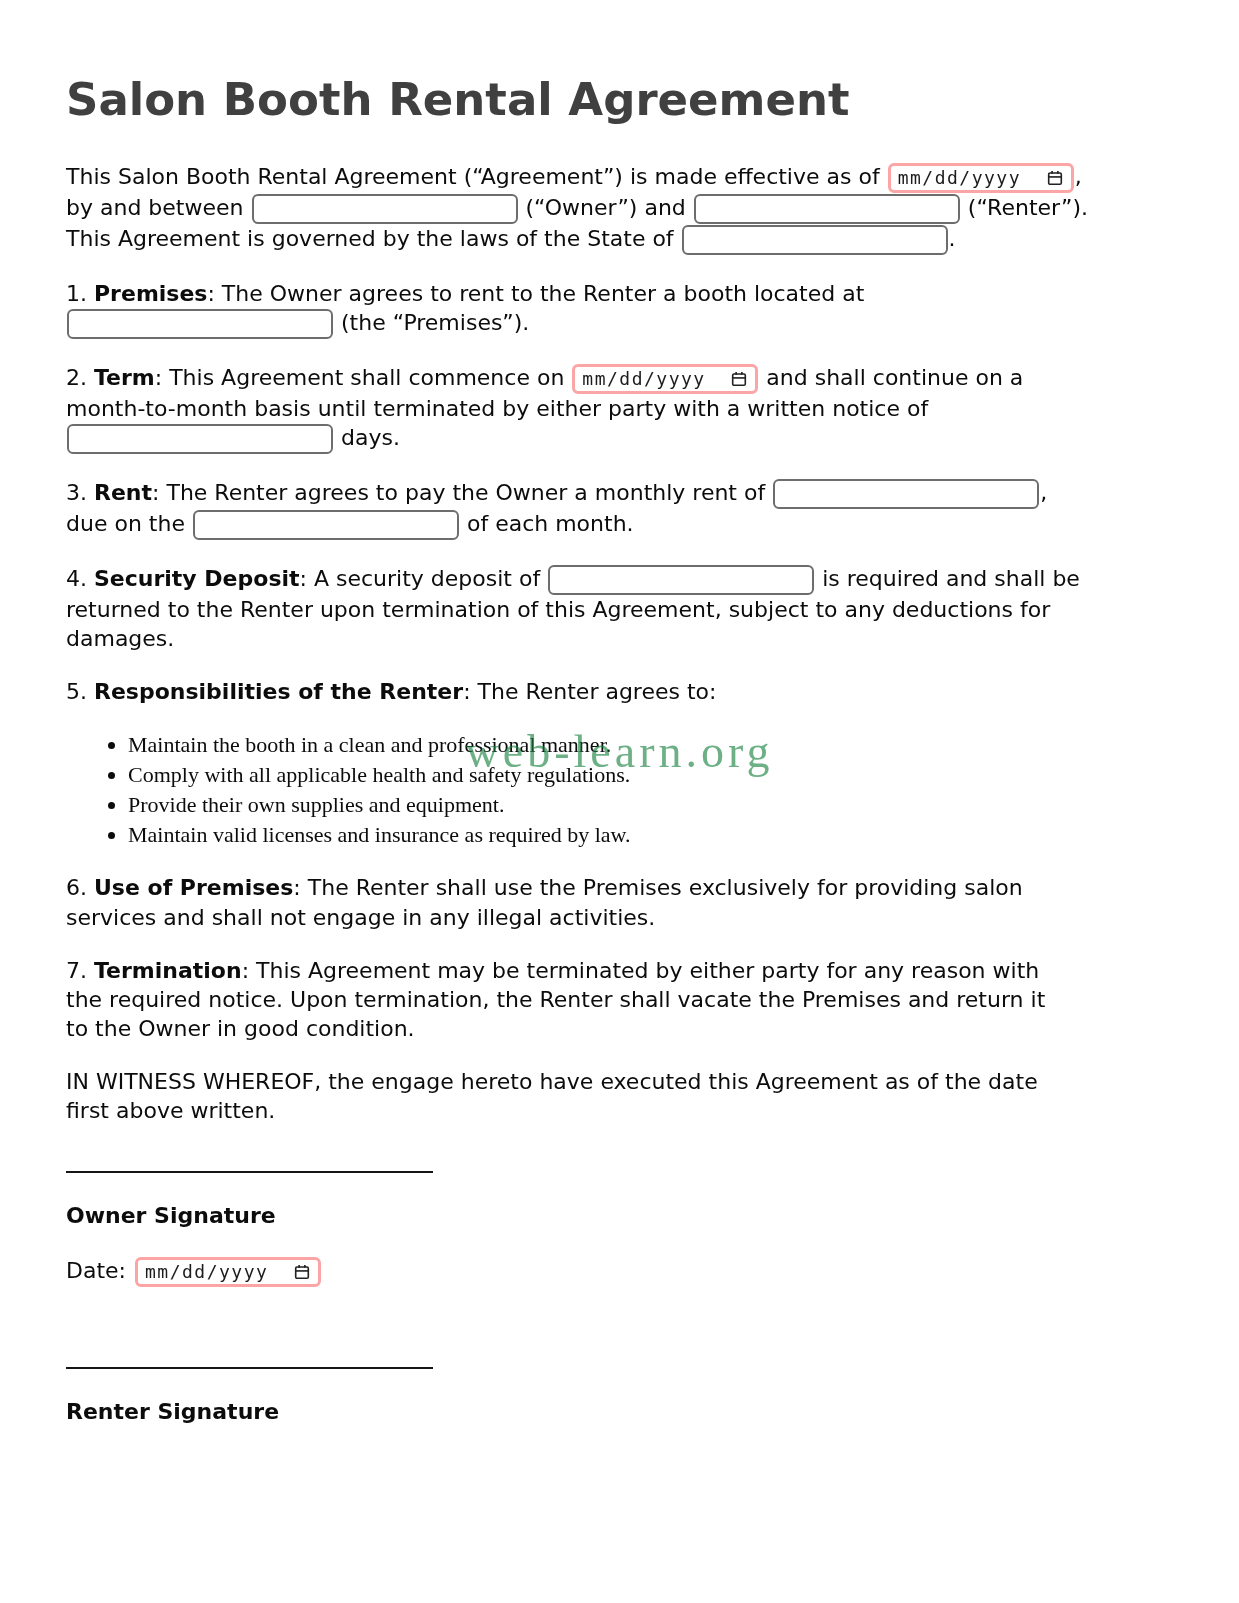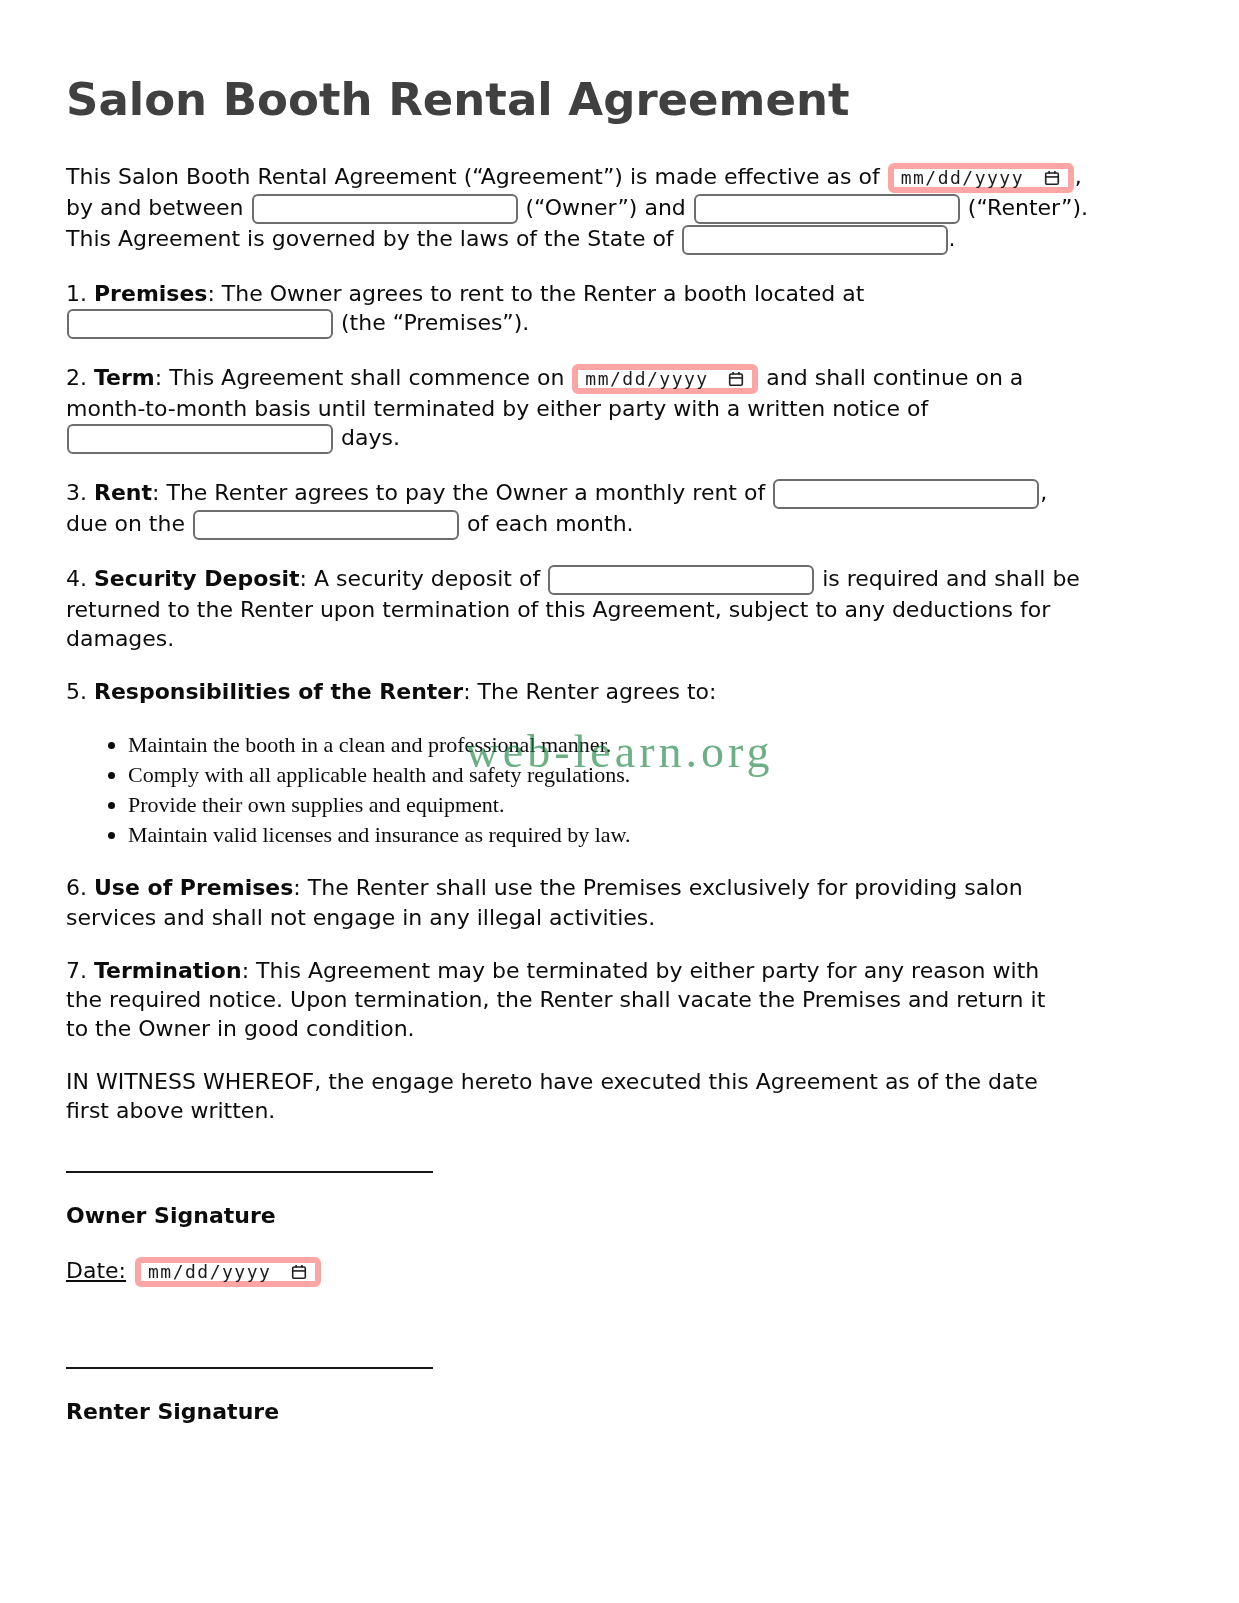--- a/index.html
+++ b/index.html
@@ -22,36 +22,36 @@
   strong{font-weight:bold;}
   .ti{
     width:266px;height:30px;box-sizing:border-box;
     border:2px solid #6d6d6d;border-radius:6px;background:#fff;
     vertical-align:middle;margin:0 1px;padding:0 8px;
     font:18px "DejaVu Sans",sans-serif;color:#111;outline:none;
   }
   .date{
     display:inline-flex;align-items:center;justify-content:space-between;
     width:186px;height:30px;box-sizing:border-box;
-    border:6px solid #fca5a5;border-radius:6px;background:#fff;
+    border:3px solid #fca5a5;border-radius:6px;background:#fff;
     vertical-align:middle;margin:0 1px;padding:0 7px;cursor:default;
   }
   .dtext{
     font-family:"DejaVu Sans Mono",monospace;
     font-size:18px;letter-spacing:1.5px;color:#1c1c1c;white-space:nowrap;
   }
   .cal{width:18px;height:18px;flex:0 0 auto;}
   .cal *{stroke:#222;stroke-width:1.8;fill:none;stroke-linecap:butt;}
   .sig-line{
     width:367px;height:0;border-bottom:2px solid #161616;
     margin:46px 0 0 0;
   }
   .sig-line.mt-lg{margin-top:80px;}
   .sig-label{margin:28px 0 0 0;}
-  .date-row{margin:26px 0 0 0;text-decoration:underline;}
+  .date-row{margin:26px 0 0 0;}
   .date-row .lbl{margin-right:8px;}
   .watermark{
     position:absolute;left:50%;top:752px;
     transform:translate(-50%,-50%);
     font-family:Liberation Serif, serif;
     font-size:46px;letter-spacing:4px;
     color:#15803d;opacity:0.62;white-space:nowrap;
     pointer-events:none;z-index:3;
   }
 </style>

